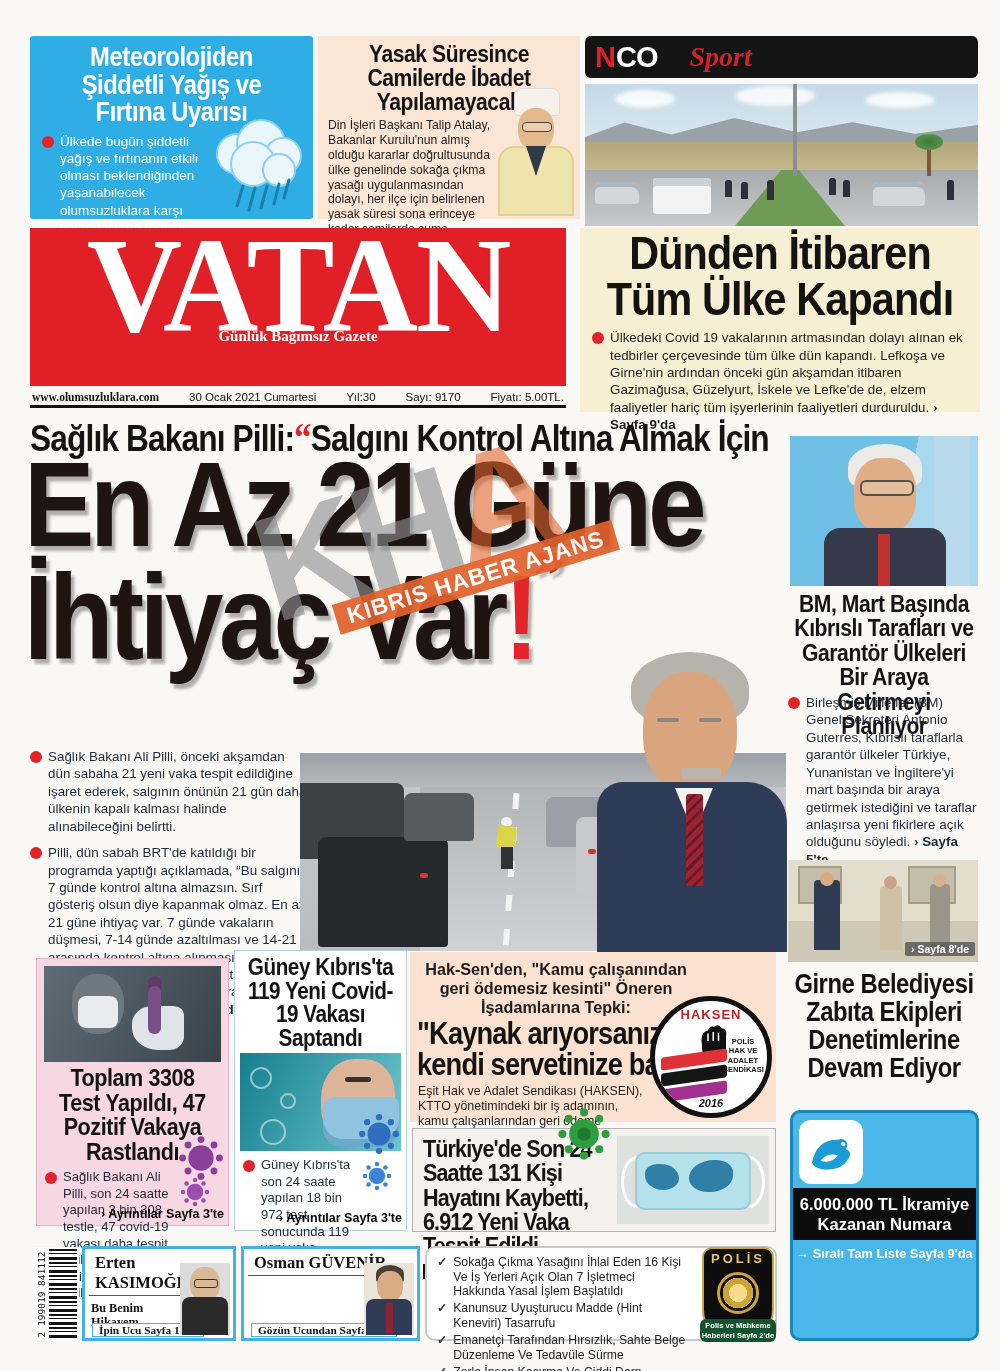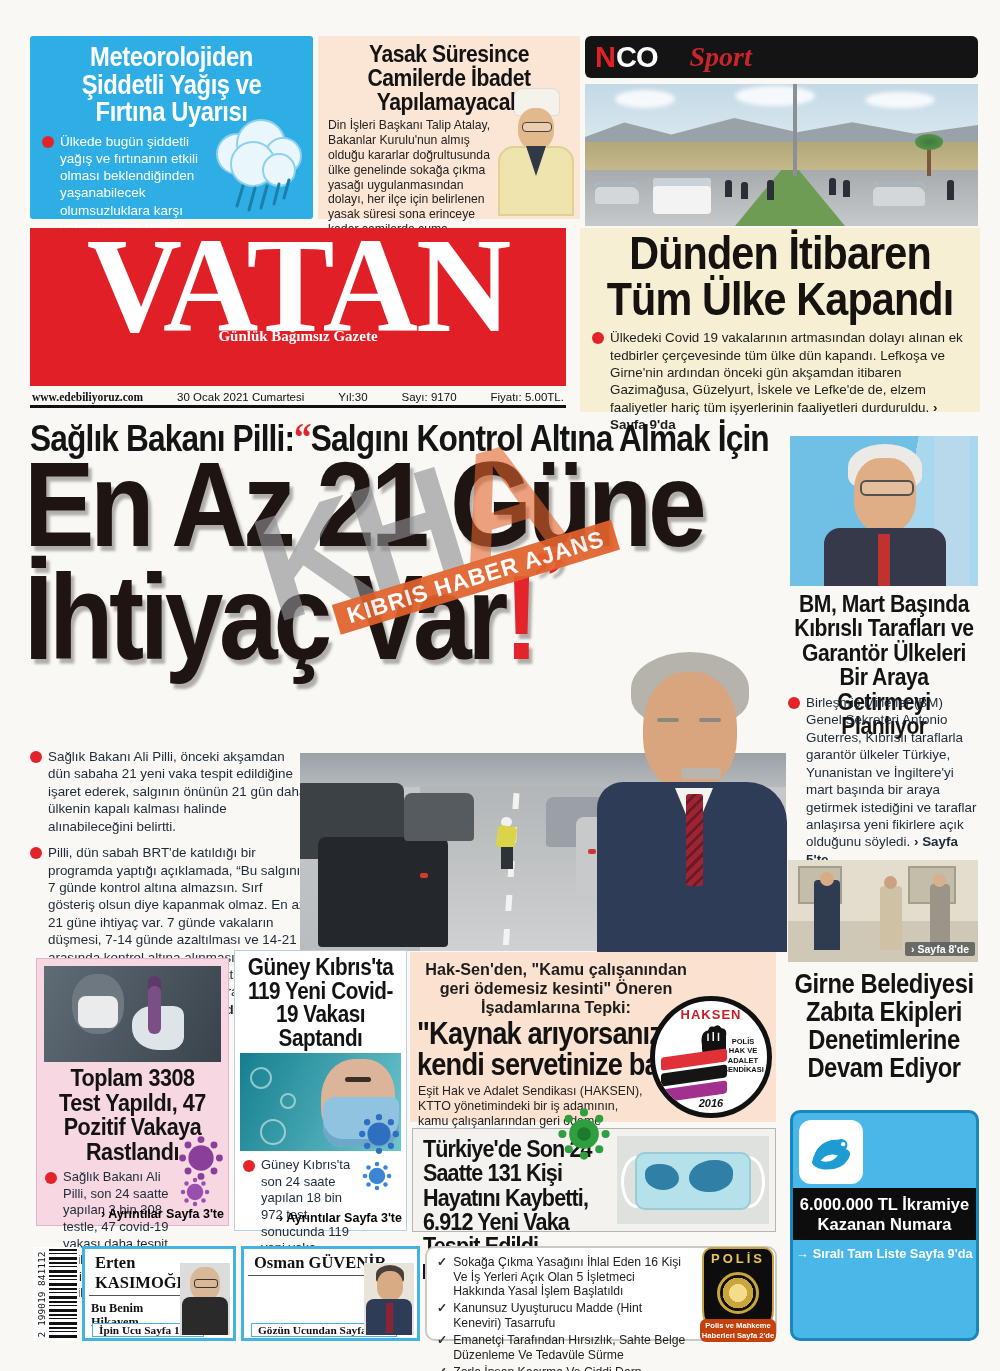--- a/index.html
+++ b/index.html
@@ -161,21 +161,21 @@
   .g-head{position:absolute;left:13px;top:8px;width:26px;height:30px;background:#d9ab85;border-radius:45%;}
   .g-body{position:absolute;left:2px;top:36px;width:46px;height:36px;background:#2e3c58;border-radius:8px 8px 0 0;}
   .g-tie{position:absolute;left:22px;top:40px;width:7px;height:30px;background:#8c2436;}
   .police{left:425px;top:1246px;width:352px;height:95px;background:#fff;border:2px solid #c9c9c9;border-radius:10px;box-sizing:border-box;padding:7px 86px 4px 10px;}
   .pol-item{display:flex;gap:6px;font-size:12.2px;color:#222;line-height:1.2;margin-bottom:2.5px;}
   .pol-check{font-weight:bold;color:#333;flex:none;}
   .badge{left:702px;top:1247px;width:72px;height:93px;z-index:4;}
   .bd-shield{position:absolute;inset:0 0 0 0;background:#0d0d0d;border:2px solid #caa53c;border-radius:10px 10px 30px 30px;box-sizing:border-box;}
   .bd-title{position:absolute;top:4px;width:100%;text-align:center;color:#e8c55a;font-weight:900;font-size:13px;letter-spacing:3px;}
   .bd-emblem{position:absolute;left:50%;top:25px;transform:translateX(-50%);width:36px;height:36px;border:3px solid #caa53c;border-radius:50%;background:radial-gradient(#f4dd8a 0 35%,#caa53c 36% 60%,#0d0d0d 61%);}
-  .bd-foot{position:absolute;left:-2px;bottom:-2px;width:76px;background:#c2410c;border-radius:6px;color:#fff;font-size:7.6px;font-weight:bold;text-align:center;line-height:1.25;padding:2px 0;}
+  .bd-foot{position:absolute;left:-2px;bottom:-2px;width:76px;background:#14532d;border-radius:6px;color:#fff;font-size:7.6px;font-weight:bold;text-align:center;line-height:1.25;padding:2px 0;}
   .serifq{font-family:"Liberation Serif",serif;}
 </style>
 </head>
 <body>
 
 <div class="page">
 
   <div class="abs weather">
     <h2 class="hl cond">Meteorolojiden Şiddetli Yağış ve Fırtına Uyarısı</h2>
     <div class="bd flexb">
@@ -260,21 +260,21 @@
         <b>Sayfa 9'da</b>
       </span>
     </div>
   </div>
 
   <div class="abs mast">
     <div class="mast-title">VATAN</div>
     <div class="mast-sub">Günlük Bağımsız Gazete</div>
   </div>
   <div class="abs mastinfo">
-    <span class="web">www.edebiliyoruz.com</span>
+    <span class="web">www.olumsuzluklara.com</span>
     <span>30 Ocak 2021 Cumartesi</span>
     <span>Yıl:30</span>
     <span>Sayı: 9170</span>
     <span>Fiyatı: 5.00TL.</span>
   </div>
 
   <div class="abs kicker condL">
     <span>Sağlık Bakanı Pilli:</span><span class="rq serifq">“</span><span>Salgını Kontrol Altına Almak İçin</span>
   </div>
 
@@ -555,21 +555,21 @@
         <div class="g-hair"></div>
         <div class="g-head"></div>
         <div class="g-body"></div>
         <div class="g-tie"></div>
     </div>
   </div>
 
   <div class="abs police">
     <div class="pol-item">
         <span class="pol-check">✓</span>
-        <span>Sokağa Çıkma Yasağını İhlal Eden 16 Kişi Ve İş Yerleri Açık Olan 5 İşletmeci Hakkında Yasal İşlem Başlatıldı</span>
+        <span>Sokağa Çıkma Yasağını İhlal Eden 16 Kişi Ve İş Yerleri Açık Olan 7 İşletmeci Hakkında Yasal İşlem Başlatıldı</span>
       </div>
     <div class="pol-item">
         <span class="pol-check">✓</span>
         <span>Kanunsuz Uyuşturucu Madde (Hint Keneviri) Tasarrufu</span>
       </div>
     <div class="pol-item">
         <span class="pol-check">✓</span>
         <span>Emanetçi Tarafından Hırsızlık, Sahte Belge Düzenleme Ve Tedavüle Sürme</span>
       </div>
     <div class="pol-item">

